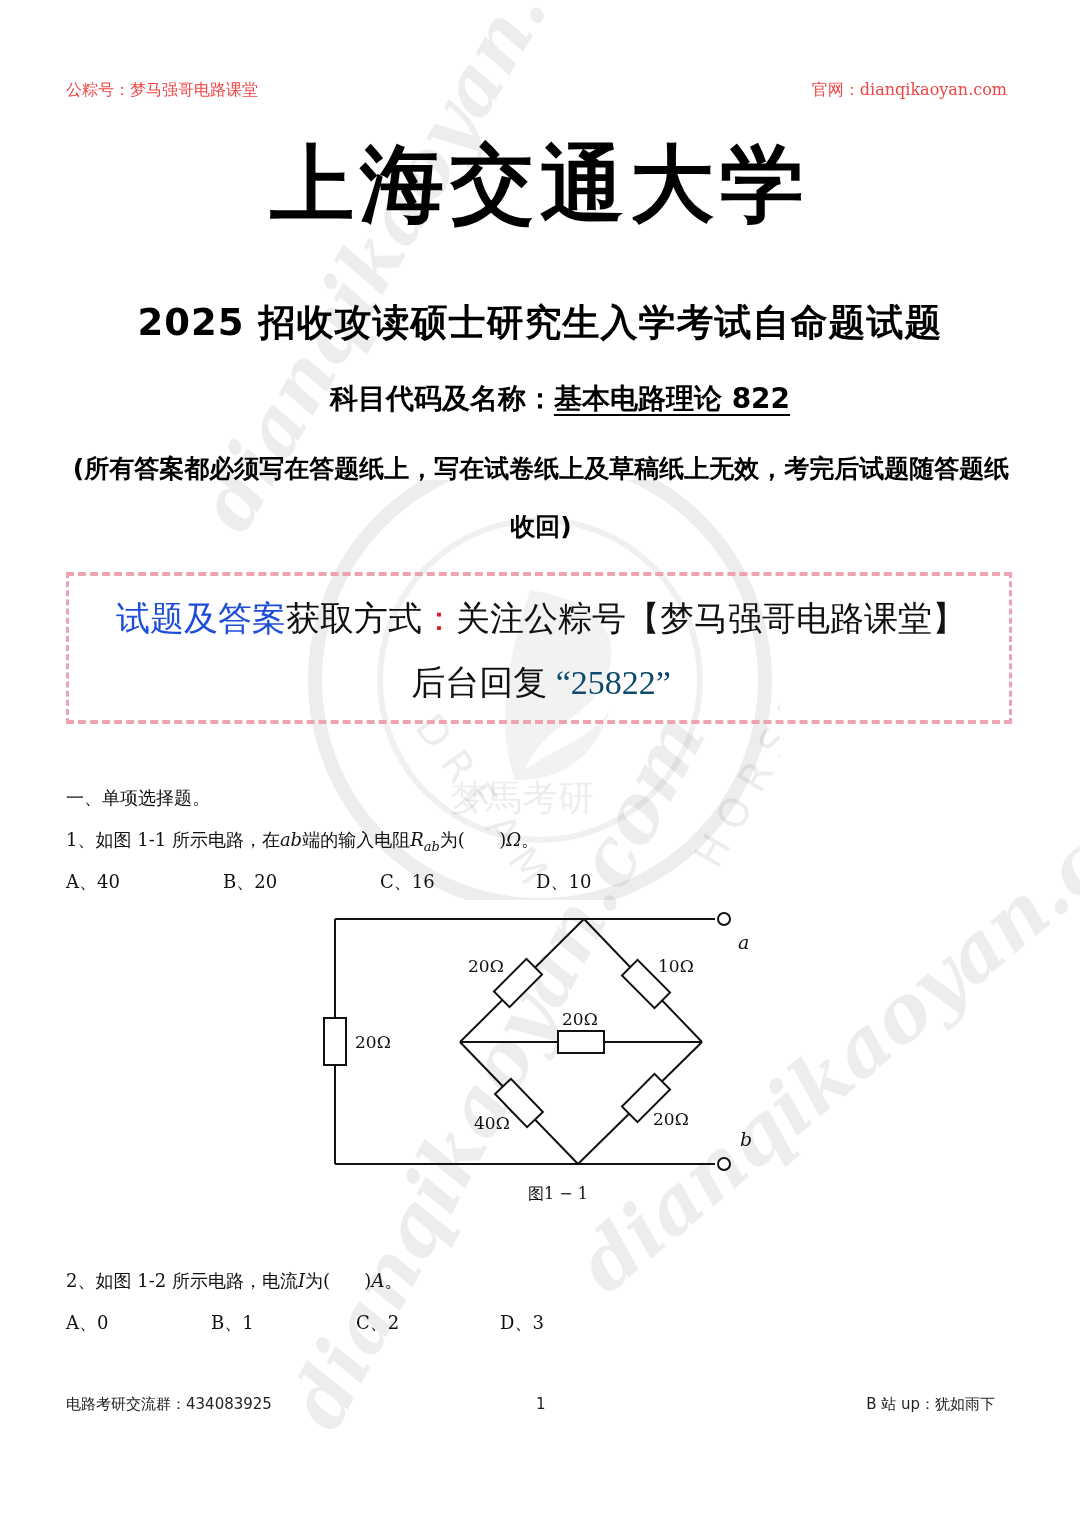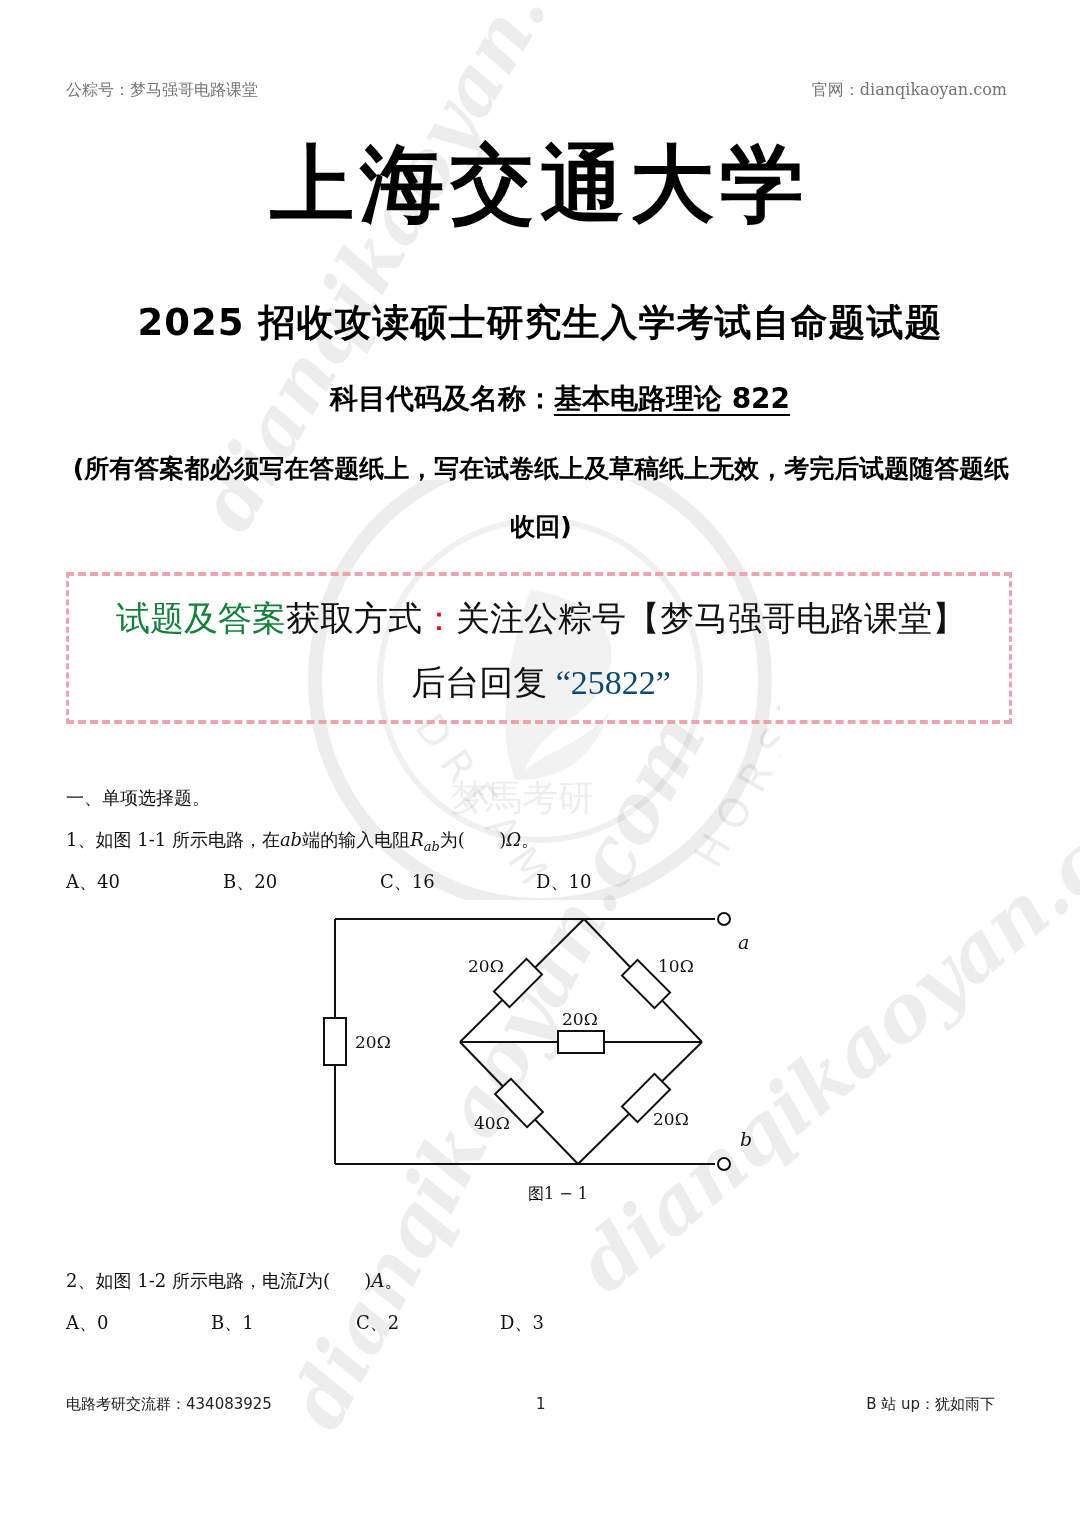--- a/index.html
+++ b/index.html
@@ -10,42 +10,42 @@
   
   .wm { position: absolute; pointer-events: none; }
   .wm-seal { left: 300px; top: 480px; width: 480px; height: 420px; }
   .wm-text { color: rgba(0,0,0,0.07); font-family: "DejaVu Serif", serif; font-style: italic; font-weight: bold;
              font-size: 78px; white-space: nowrap; transform-origin: left top; }
   .wm-text.w1 { left: 180px; top: 500px; transform: rotate(-60deg); }
   .wm-text.w2 { left: 560px; top: 1240px; transform: rotate(-40deg); }
   .wm-text.w3 { left: 270px; top: 1400px; transform: rotate(-62deg); }
 
   
-  .hdr { position: absolute; top: 80px; font-size: 16px; color: #737373; }
+  .hdr { position: absolute; top: 80px; font-size: 16px; color: #ef4444; }
   .hdr-left { left: 66px; }
   .hdr-right { right: 73px; }
 
   .univ { position: absolute; top: 128px; left: 0; width: 1080px; text-align: center;
           font-family: "DejaVu Serif", serif; font-weight: bold; font-size: 84px; letter-spacing: 6px; color: #000; }
   .exam-title { position: absolute; top: 298px; left: 0; width: 1080px; text-align: center;
                 font-family: "DejaVu Sans", sans-serif; font-weight: bold; font-size: 37px; letter-spacing: 1px; color: #000; }
   .subject { position: absolute; top: 380px; left: 0; width: 1080px; text-align: center;
              font-family: "DejaVu Sans", sans-serif; font-weight: bold; font-size: 28px; color: #000; padding-left: 20px; }
   .subject .u { text-decoration: underline; text-underline-offset: 6px; text-decoration-thickness: 2px; }
   .notice { position: absolute; top: 440px; left: 66px; width: 950px; text-align: center;
             font-family: "DejaVu Sans", sans-serif; font-weight: bold; font-size: 25px; line-height: 58px; color: #000; }
 
   
   .dbox { position: absolute; left: 66px; top: 572px; width: 946px; height: 152px;
           border: 4px dashed #eea3b0; border-left-width: 3px; border-right-width: 3px; box-sizing: border-box; }
   .dbox-line1 { position: absolute; top: 596px; left: 66px; width: 950px; text-align: center;
                 font-family: "Liberation Serif", serif; font-size: 34px; color: #111; }
   .dbox-line2 { position: absolute; top: 660px; left: 66px; width: 950px; text-align: center;
                 font-family: "Liberation Serif", serif; font-size: 34px; color: #111; }
-  .red-lite { color: #15803d; }
+  .red-lite { color: #1d4ed8; }
   .red-dark { color: #0c4a6e; }
   .red-colon { color: #e0101a; }
 
   
   .q { position: absolute; left: 66px; font-size: 18px; color: #111; }
   .q .m { font-style: italic; }
   .opts { position: absolute; left: 66px; font-size: 18px; color: #111; }
   .opts span { position: absolute; white-space: nowrap; }
 
   .circuit { position: absolute; left: 310px; top: 900px; width: 460px; height: 320px; }

